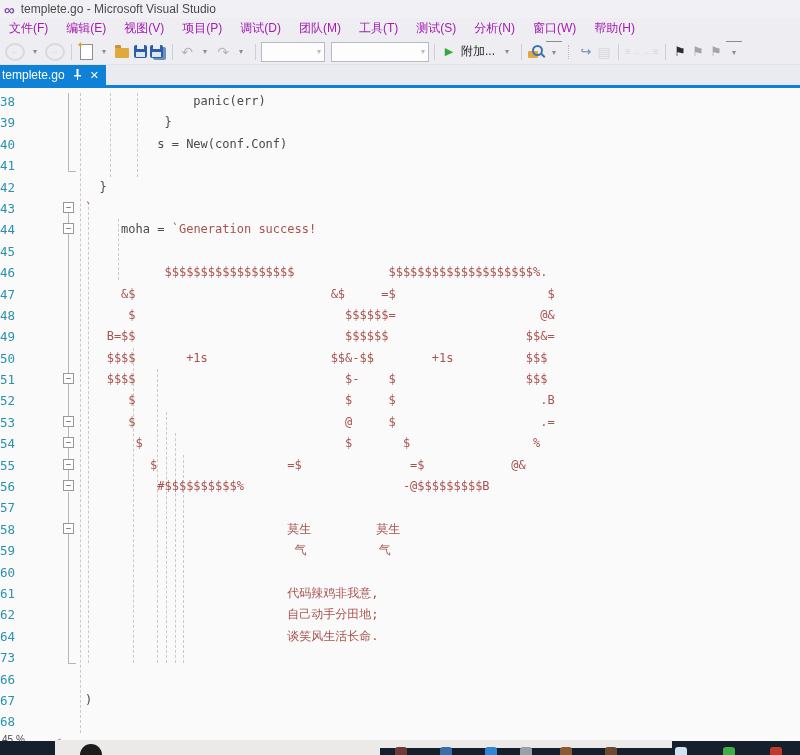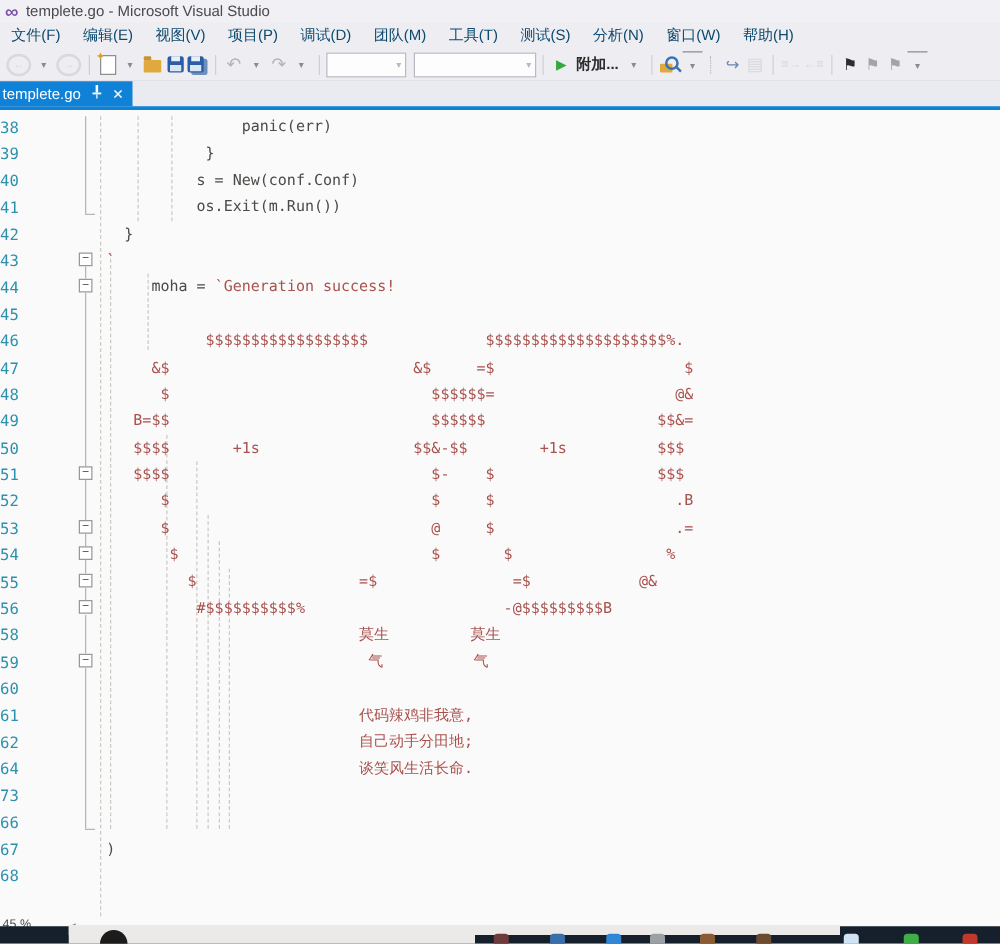--- a/index.html
+++ b/index.html
@@ -6,42 +6,42 @@
   body{width:800px;height:755px;overflow:hidden;font-family:"Liberation Sans","DejaVu Sans",sans-serif;background:#fff;}
   #win{position:relative;width:800px;height:755px;background:#eeeef2;overflow:hidden;}
 
   
   .titlebar{height:18px;display:flex;align-items:center;background:#f1f0f4;}
   .vslogo{display:inline-block;margin:1px 6px 0 4px;color:#7b52ab;font-weight:bold;font-size:15px;line-height:14px;}
   .title-text{font-size:12px;color:#4a4a4a;}
 
   
   .menubar{height:21px;display:flex;align-items:center;background:#eeeef2;}
-  .menu-item{font-size:12px;color:#0c4a6e;padding:2px 9px;white-space:nowrap;}
+  .menu-item{font-size:12px;color:#a21caf;padding:2px 9px;white-space:nowrap;}
 
   
   .toolbar{height:25px;display:flex;align-items:center;background:#eeeef2;padding-left:4px;border-bottom:1px solid #e2e2e8;}
   .tb{display:inline-flex;align-items:center;justify-content:center;height:20px;min-width:16px;margin:0 1px;}
   .caret{font-size:8px;color:#8a8a92;margin:0 1px;}
   .sep{width:1px;height:16px;background:#cfcfd6;margin:0 5px;}
   .dotsep{width:3px;height:14px;border-left:1px dotted #b9b9c0;margin:0 5px;}
   .circ{width:14px;height:14px;border:2px solid #b9b9bd;border-radius:50%;color:#b9b9bd;font-size:9px;line-height:13px;text-align:center;}
   .newfile{position:relative;width:11px;height:14px;background:#fff;border:1px solid #8f8f8f;}
   .newfile::after{content:"✦";position:absolute;left:-4px;top:-5px;color:#d9a225;font-size:9px;}
   .folder{position:relative;width:14px;height:10px;background:#dfa93e;border-radius:1px;margin-top:3px;}
   .folder::before{content:"";position:absolute;top:-3px;left:0;width:6px;height:3px;background:#c8923a;border-radius:1px 1px 0 0;}
   .floppy{position:relative;width:13px;height:13px;background:#2b5ea7;border-radius:2px;}
   .floppy::before{content:"";position:absolute;top:0;left:3px;width:7px;height:4px;background:#e8eef6;}
   .floppy::after{content:"";position:absolute;bottom:1px;left:2px;width:9px;height:5px;background:#dce6f2;}
   .floppy.all{box-shadow:3px 2px 0 0 #6d8fc0;margin-right:3px;}
   .ghost{color:#b3b3b9;font-size:14px;}
   .combo{height:18px;background:#fdfdfe;border:1px solid #b9b9c4;display:flex;align-items:center;justify-content:flex-end;}
   .combo .caret{margin-right:3px;color:#b9b9c0;}
   .play{color:#36a93c;font-size:11px;}
-  .attach{font-size:12px;color:#2b2b2b;margin:0 3px;font-weight:bold;}
+  .attach{font-size:12px;color:#2b2b2b;margin:0 3px;}
   .magwrap{position:relative;width:16px;height:15px;}
   .magwrap .fold-bg{position:absolute;left:0;bottom:1px;width:10px;height:7px;background:#dfa93e;border-radius:1px;}
   .magwrap .lens{position:absolute;right:1px;top:1px;width:7px;height:7px;border:2px solid #3b72b4;border-radius:50%;}
   .magwrap .handle{position:absolute;right:0;top:9px;width:2px;height:5px;background:#3b72b4;transform:rotate(-45deg);}
   .navg{color:#6d87b8;font-size:13px;}
   .bookmark{color:#2d2d2d;font-size:13px;}
   .dim{opacity:.38;}
   .overflow-caret{border-top:1px solid #8a8a92;}
 
   
@@ -207,21 +207,20 @@
         <div class="row">
           <div class="num">39</div>
           <pre class="txt"><span class="c-code">           }</span></pre>
         </div>
         <div class="row">
           <div class="num">40</div>
           <pre class="txt"><span class="c-code">          s = New(conf.Conf)</span></pre>
         </div>
         <div class="row">
           <div class="num">41</div>
-          <pre class="txt"><span class="c-code">          os.Exit(m.Run())</span></pre>
         </div>
         <div class="row">
           <div class="num">42</div>
           <pre class="txt"><span class="c-code">  }</span></pre>
         </div>
         <div class="row">
           <div class="num">43</div>
           <pre class="txt"><span class="c-str">`</span></pre>
         </div>
         <div class="row">
@@ -268,20 +267,24 @@
           <div class="num">54</div>
           <pre class="txt"><span class="c-str">       $                            $       $                 %</span></pre>
         </div>
         <div class="row">
           <div class="num">55</div>
           <pre class="txt"><span class="c-str">         $                  =$               =$            @&amp;</span></pre>
         </div>
         <div class="row">
           <div class="num">56</div>
           <pre class="txt"><span class="c-str">          #$$$$$$$$$$%                      -@$$$$$$$$$B</span></pre>
+        </div>
+        <div class="row">
+          <div class="num">57</div>
+          <pre class="txt"></pre>
         </div>
         <div class="row">
           <div class="num">58</div>
           <pre class="txt"><span class="c-str">                            莫生         莫生</span></pre>
         </div>
         <div class="row">
           <div class="num">59</div>
           <pre class="txt"><span class="c-str">                             气          气</span></pre>
         </div>
         <div class="row">

